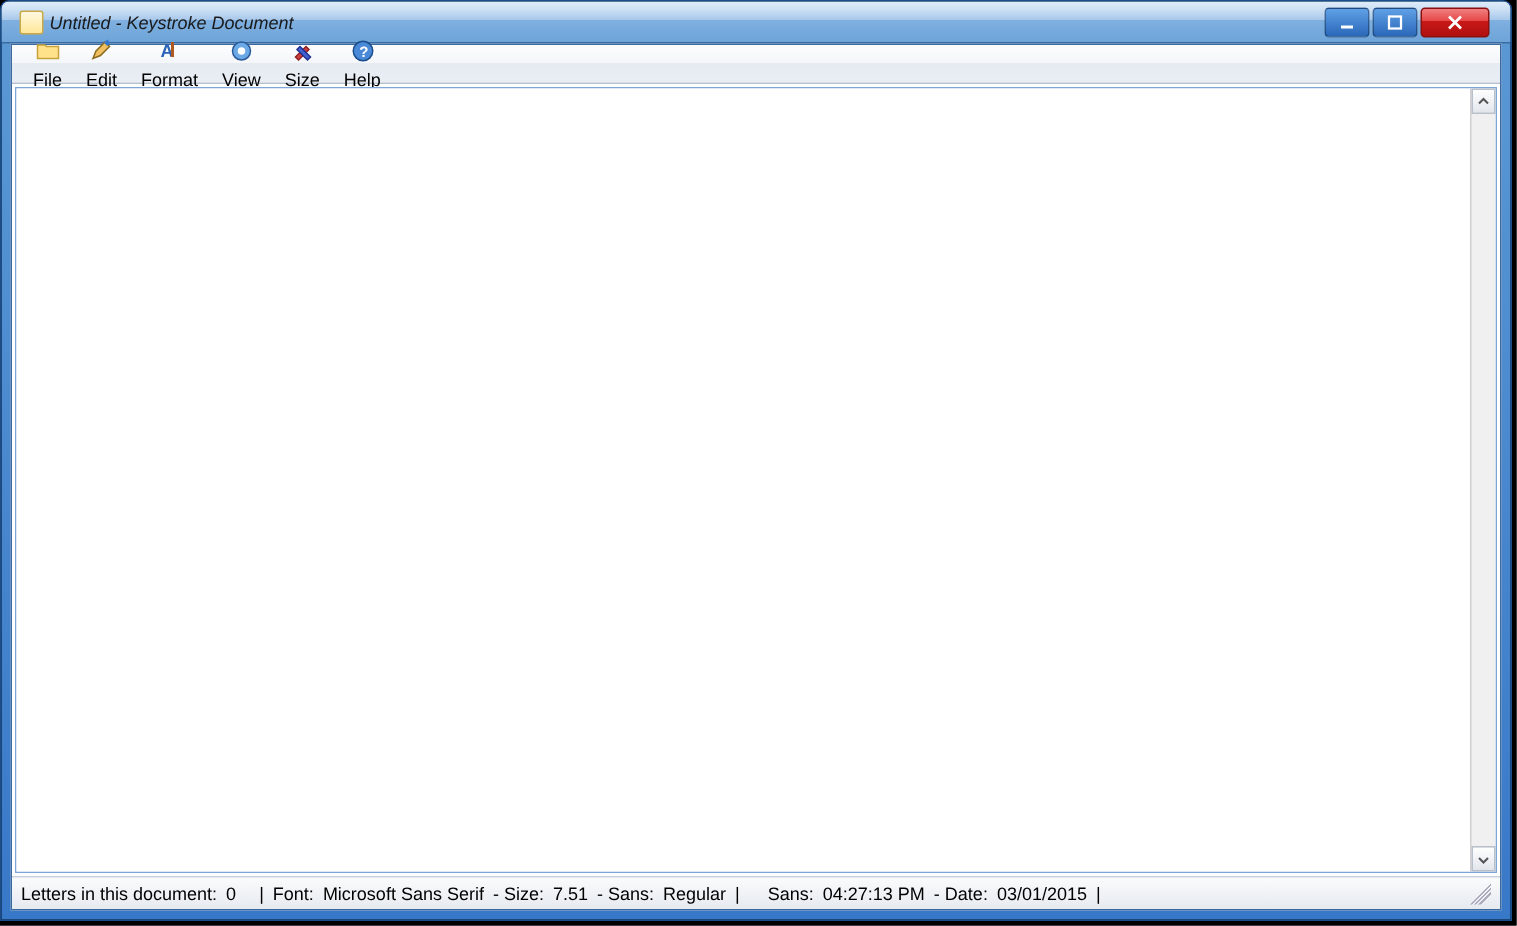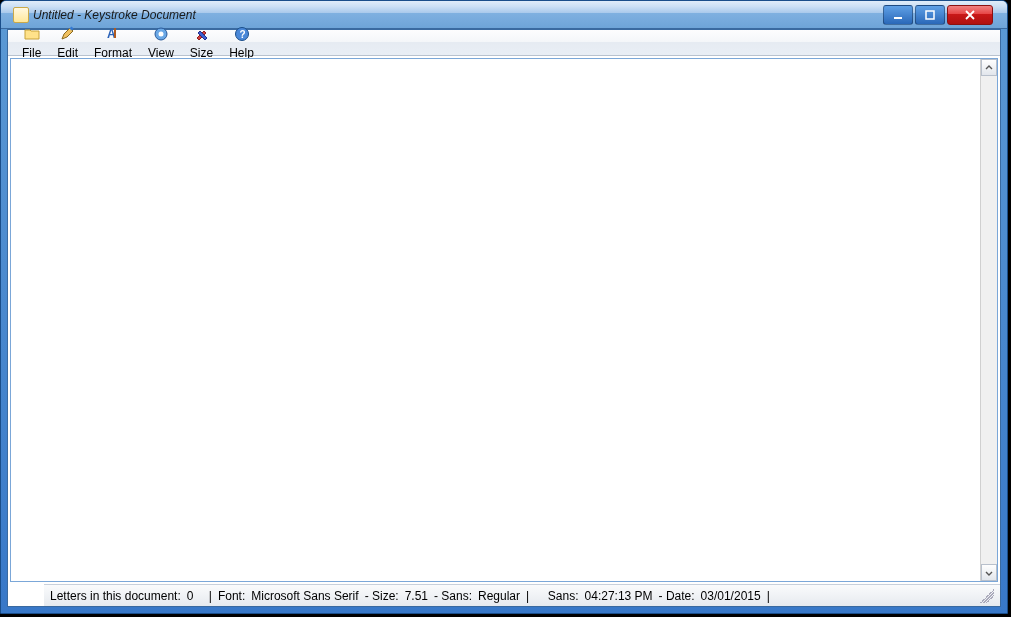--- a/index.html
+++ b/index.html
@@ -139,21 +139,20 @@
     height: 22px;
     background: linear-gradient(to bottom,#fafbfc,#e6eaef);
     border-top: 1px solid #c8d0db;
     display: flex;
     align-items: center;
     padding: 0 6px;
     font-size: 12px;
     gap: 6px;
     color: #000;
     white-space: nowrap;
-    margin-left: 36px;
   }
   .status-grip {
     margin-left: auto;
     width:14px;height:14px;
     background:
       linear-gradient(135deg, transparent 50%, #aab 50%, #aab 55%, transparent 55%),
       linear-gradient(135deg, transparent 60%, #aab 60%, #aab 65%, transparent 65%),
       linear-gradient(135deg, transparent 70%, #aab 70%, #aab 75%, transparent 75%);
   }
 </style>

